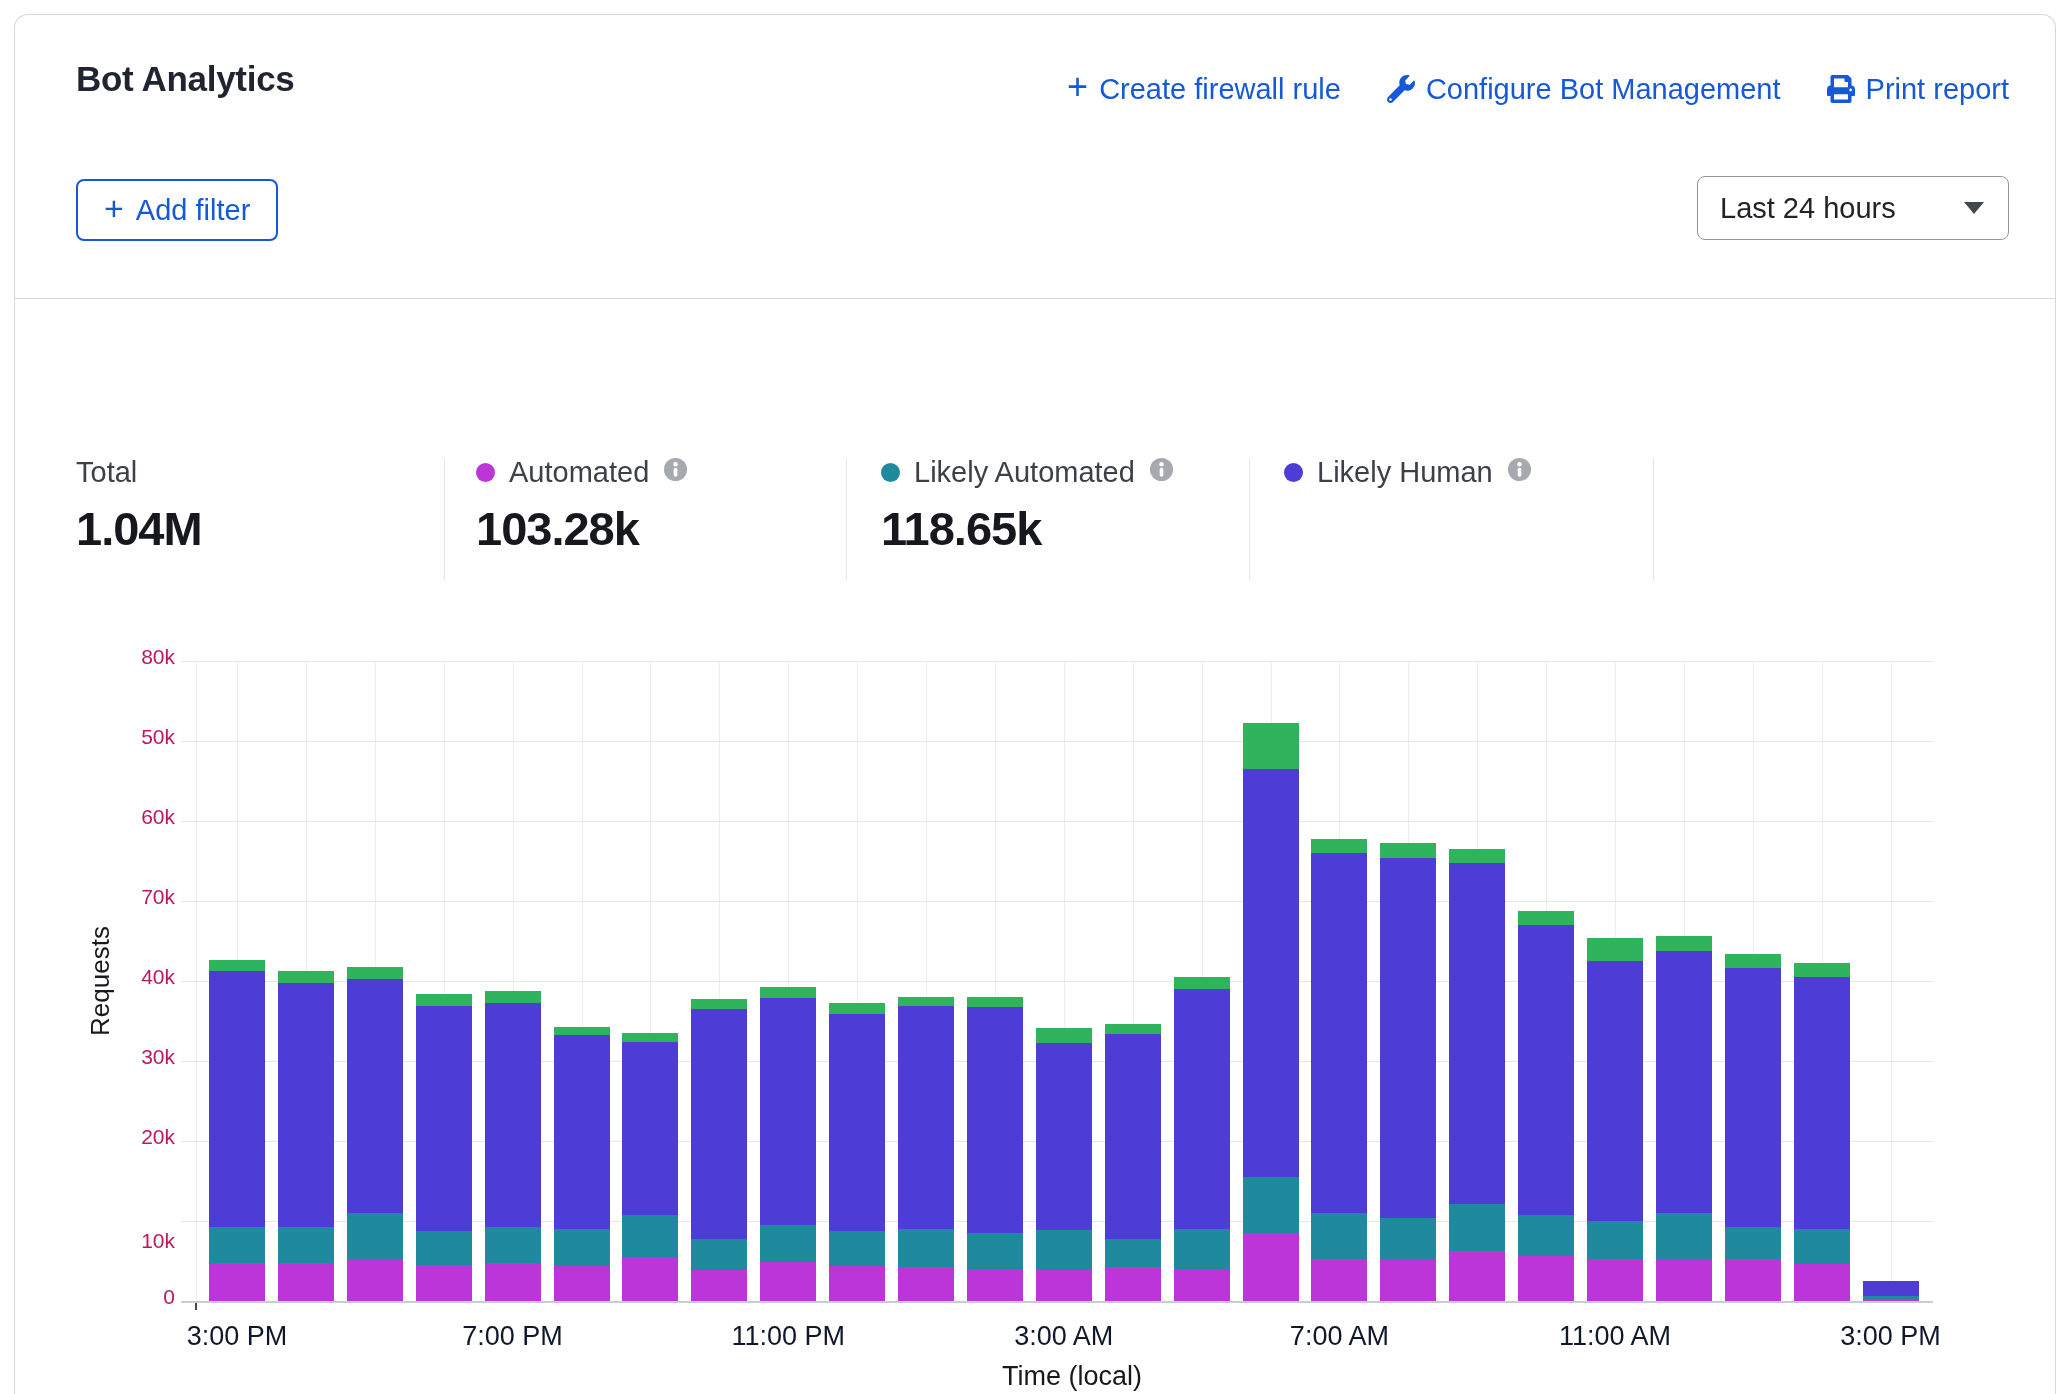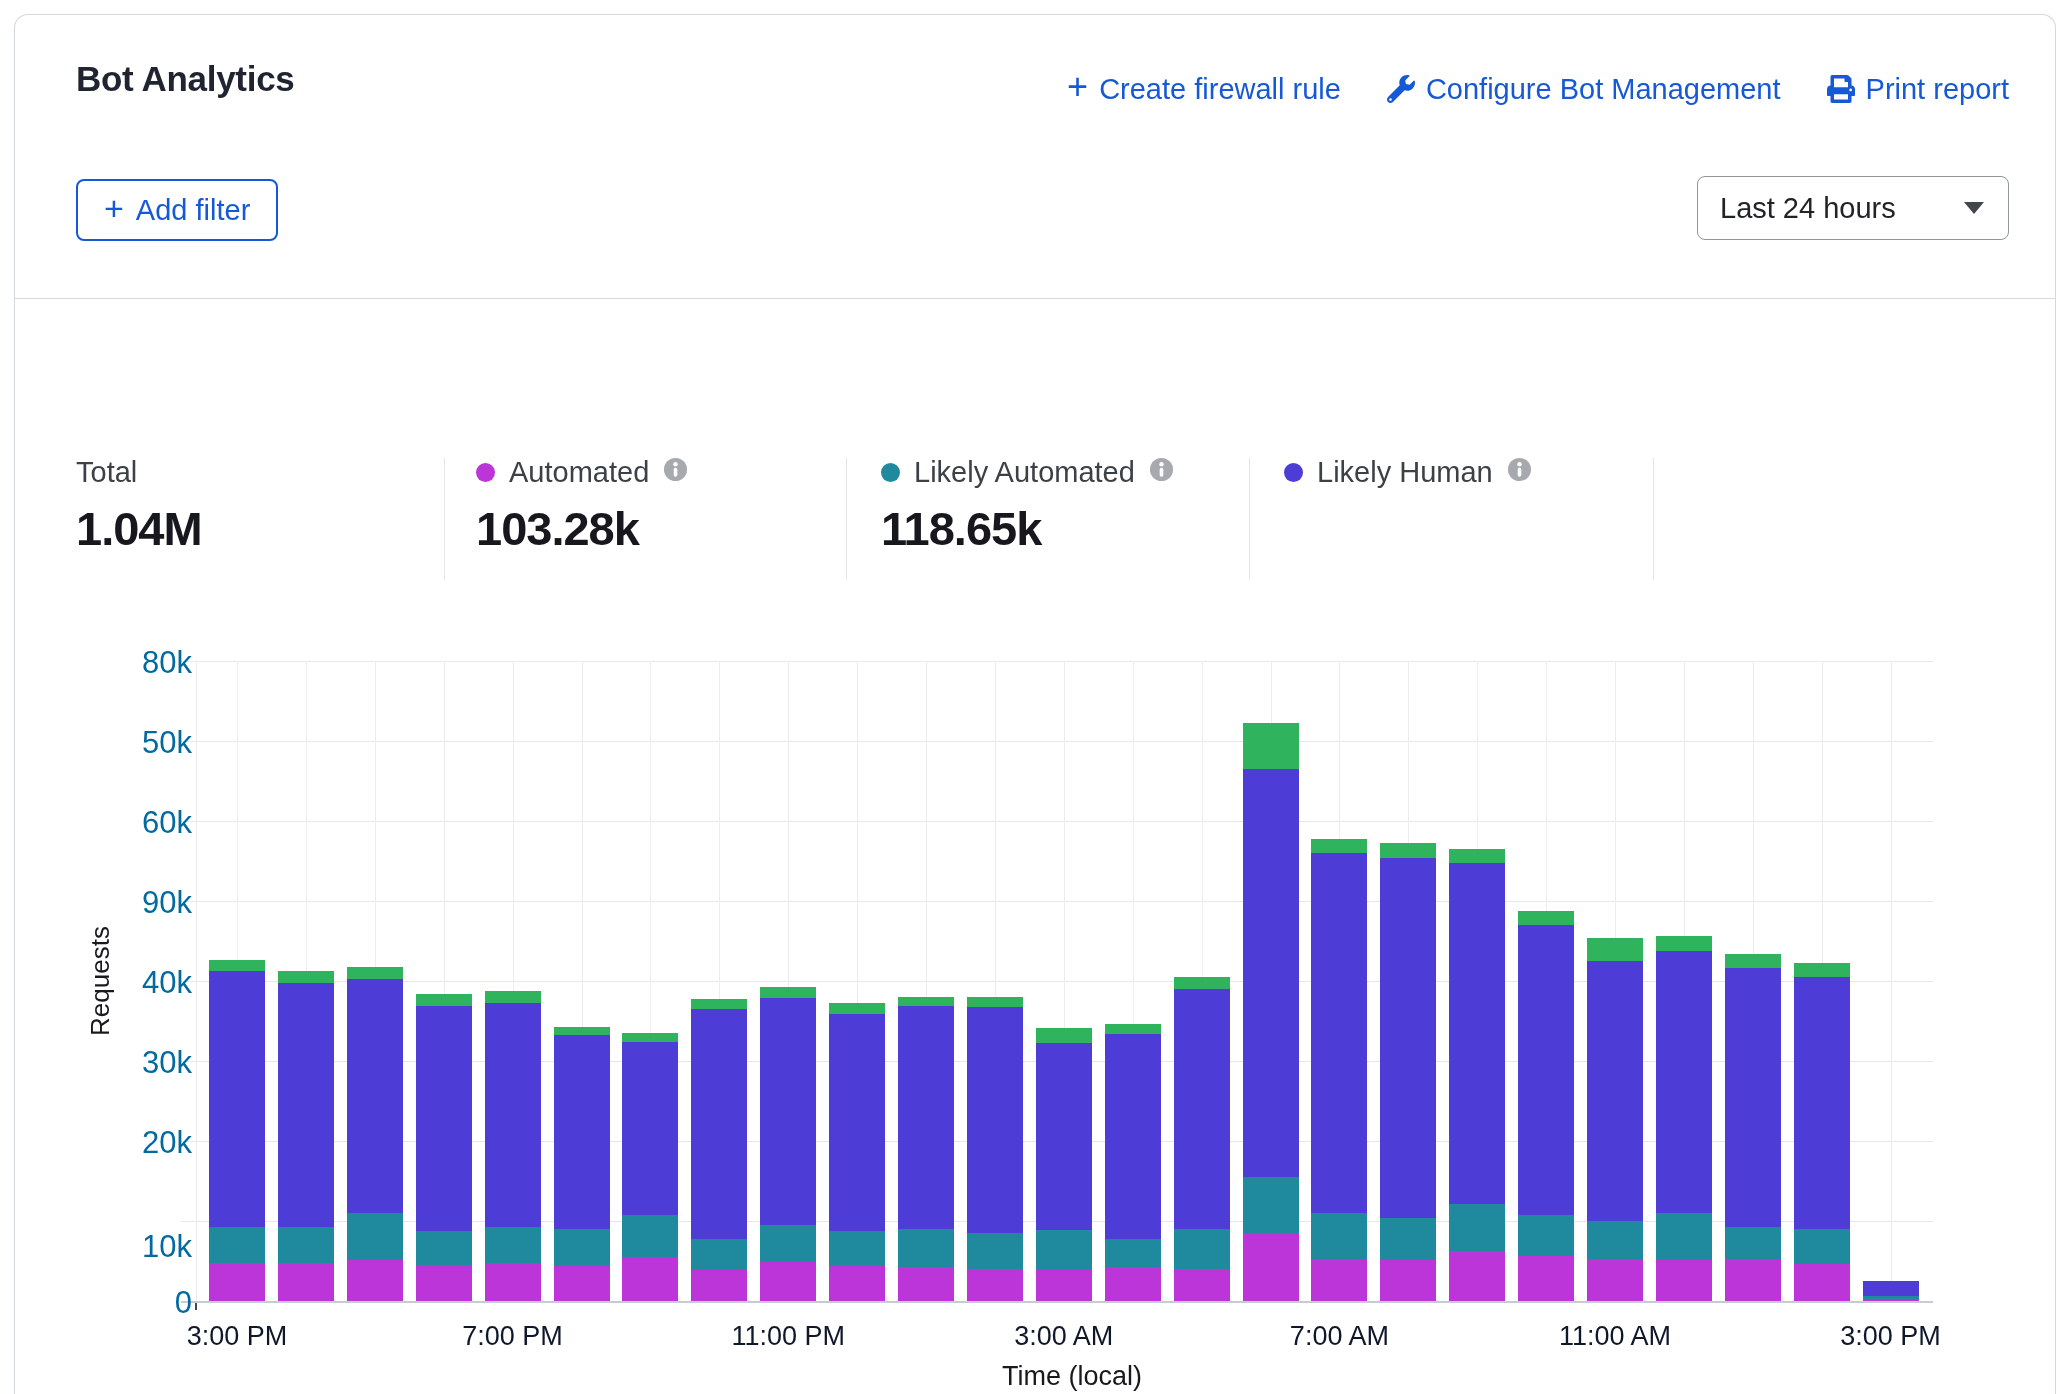--- a/index.html
+++ b/index.html
@@ -40,21 +40,21 @@
   .stat-label-row { display:flex; align-items:center; gap:14px; font-size:29px; color:#3c4148; }
   .dot { width:19px; height:19px; border-radius:50%; }
   .stat-value { margin-top:12px; font-size:47px; font-weight:700; color:#16181d; letter-spacing:-1px; }
   .stat-divider { position:absolute; top:2px; width:1px; height:122px; background:#e3e5e9; }
 
   
   #chart { position:absolute; left:0; top:616px; width:2042px; height:768px; }
   .hgrid { position:absolute; left:166px; width:1752px; height:1px; background:#e8e8eb; }
   .hgrid.axis { background:#c7ccd2; height:2px; }
   .vgrid { position:absolute; top:30px; height:640px; width:1px; background:#ededf0; }
-  .ytick { position:absolute; left:49px; width:128px; text-align:right; font-size:31px; color:#0369a1; }
+  .ytick { position:absolute; left:32px; width:128px; text-align:right; font-size:21px; color:#be185d; }
   .xtick { position:absolute; width:180px; text-align:center; font-size:27px; color:#0f172a; top:690px; }
   .bar-seg { position:absolute; }
   .axis-tick { position:absolute; left:180px; top:670px; width:2px; height:9px; background:#45494e; }
   .y-axis-title { position:absolute; left:-65px; top:335px; width:300px; height:30px; text-align:center;
           font-size:26px; color:#17191d; transform:rotate(-90deg); }
   .x-axis-title { position:absolute; left:907px; top:730px; width:300px; text-align:center; font-size:27px; color:#17191d; }
 </style>
 </head>
 <body>
 
@@ -160,21 +160,21 @@
         <div class="ytick" style="top: 654px;">0</div>
         <div class="hgrid" style="top: 590px;"></div>
         <div class="ytick" style="top: 574px; margin-top: 24px;">10k</div>
         <div class="hgrid" style="top: 510px;"></div>
         <div class="ytick" style="top: 494px;">20k</div>
         <div class="hgrid" style="top: 430px;"></div>
         <div class="ytick" style="top: 414px;">30k</div>
         <div class="hgrid" style="top: 350px;"></div>
         <div class="ytick" style="top: 334px;">40k</div>
         <div class="hgrid" style="top: 270px;"></div>
-        <div class="ytick" style="top: 254px;">90k</div>
+        <div class="ytick" style="top: 254px;">70k</div>
         <div class="hgrid" style="top: 190px;"></div>
         <div class="ytick" style="top: 174px;">60k</div>
         <div class="hgrid" style="top: 110px;"></div>
         <div class="ytick" style="top: 94px;">50k</div>
         <div class="hgrid" style="top: 30px;"></div>
         <div class="ytick" style="top: 14px;">80k</div>
         <div class="vgrid" style="left: 181px;"></div>
         <div class="vgrid" style="left: 222px;"></div>
         <div class="vgrid" style="left: 290.9px;"></div>
         <div class="vgrid" style="left: 359.8px;"></div>

